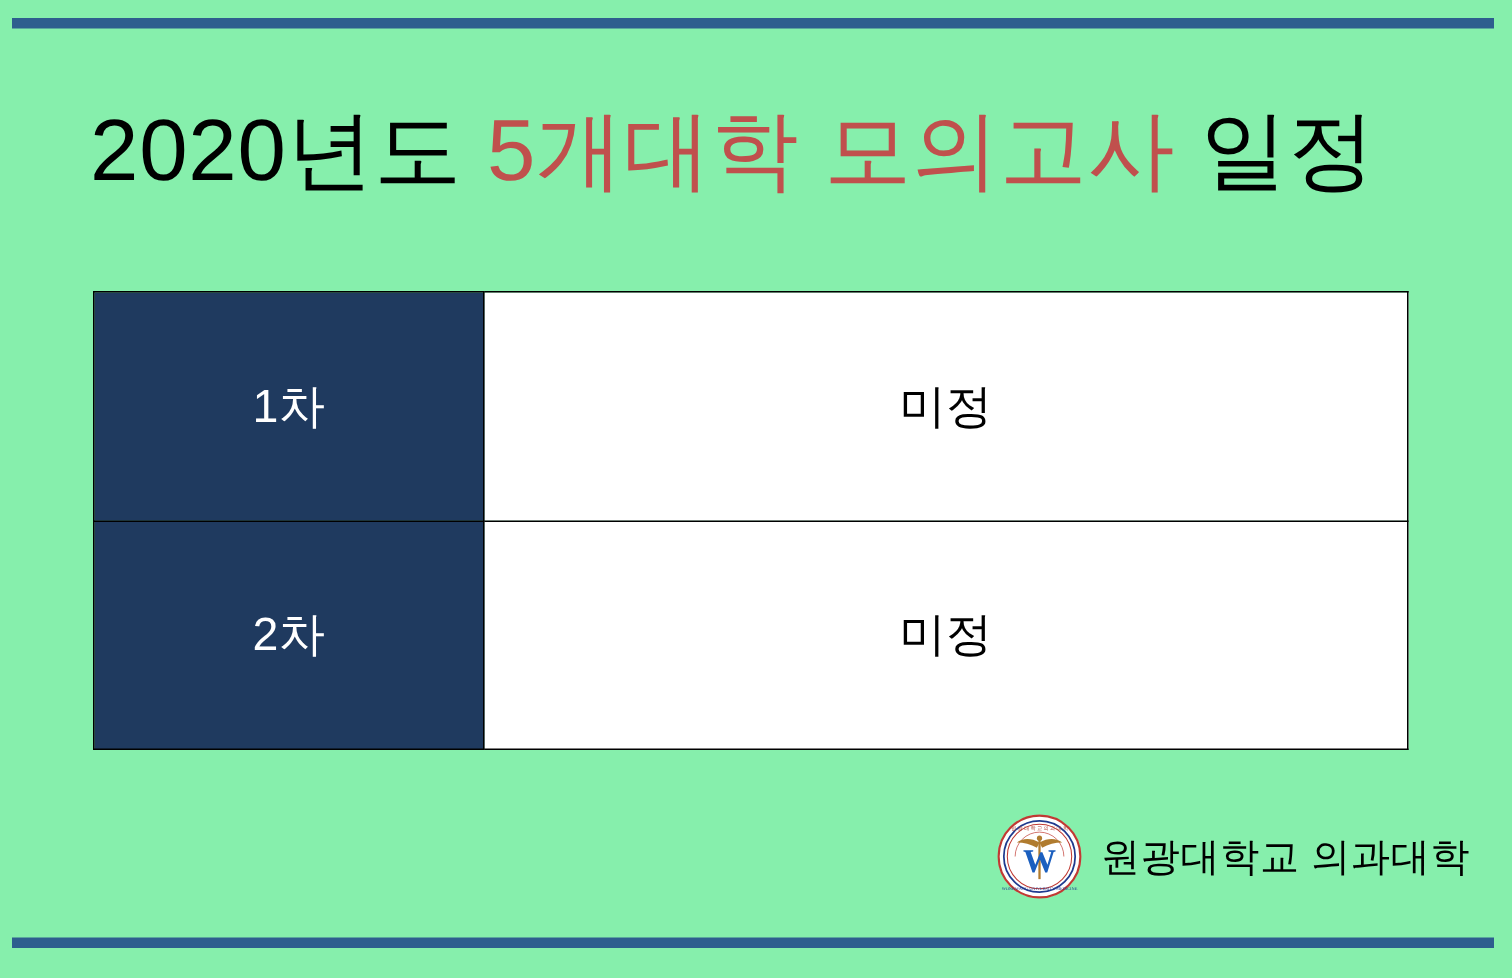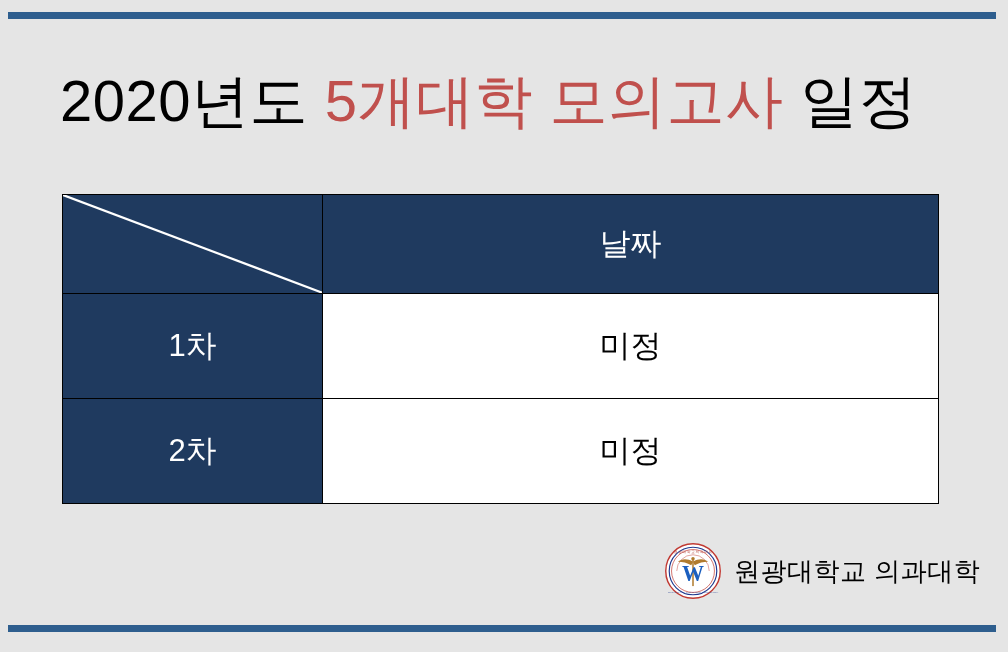--- a/index.html
+++ b/index.html
@@ -8,21 +8,21 @@
     padding: 0;
     background: #ffffff;
   }
   body {
     font-family: "Liberation Sans", "DejaVu Sans", sans-serif;
   }
   #slide {
     position: relative;
     width: 1008px;
     height: 652px;
-    background: #e5e5e5;
+    background: #86efac;
     overflow: hidden;
   }
 
   
   .rule {
     position: absolute;
     left: 8px;
     width: 988px;
     height: 7px;
     background: #2E5E8E;
@@ -135,28 +135,20 @@
   </div>
 
   <div class="table-wrap">
     <table class="schedule">
       <colgroup>
         <col class="c-label">
         <col class="c-value">
       </colgroup>
       <tbody>
         <tr>
-          <td class="corner">
-            <svg class="diag" viewBox="0 0 260 98" preserveAspectRatio="none">
-              <line x1="0" y1="0" x2="260" y2="98" stroke="#ffffff" stroke-width="2.2"></line>
-            </svg>
-          </td>
-          <td class="head">날짜</td>
-        </tr>
-        <tr>
           <td class="rowlabel">1차</td>
           <td class="value">미정</td>
         </tr>
         <tr>
           <td class="rowlabel">2차</td>
           <td class="value">미정</td>
         </tr>
       </tbody>
     </table>
   </div>

